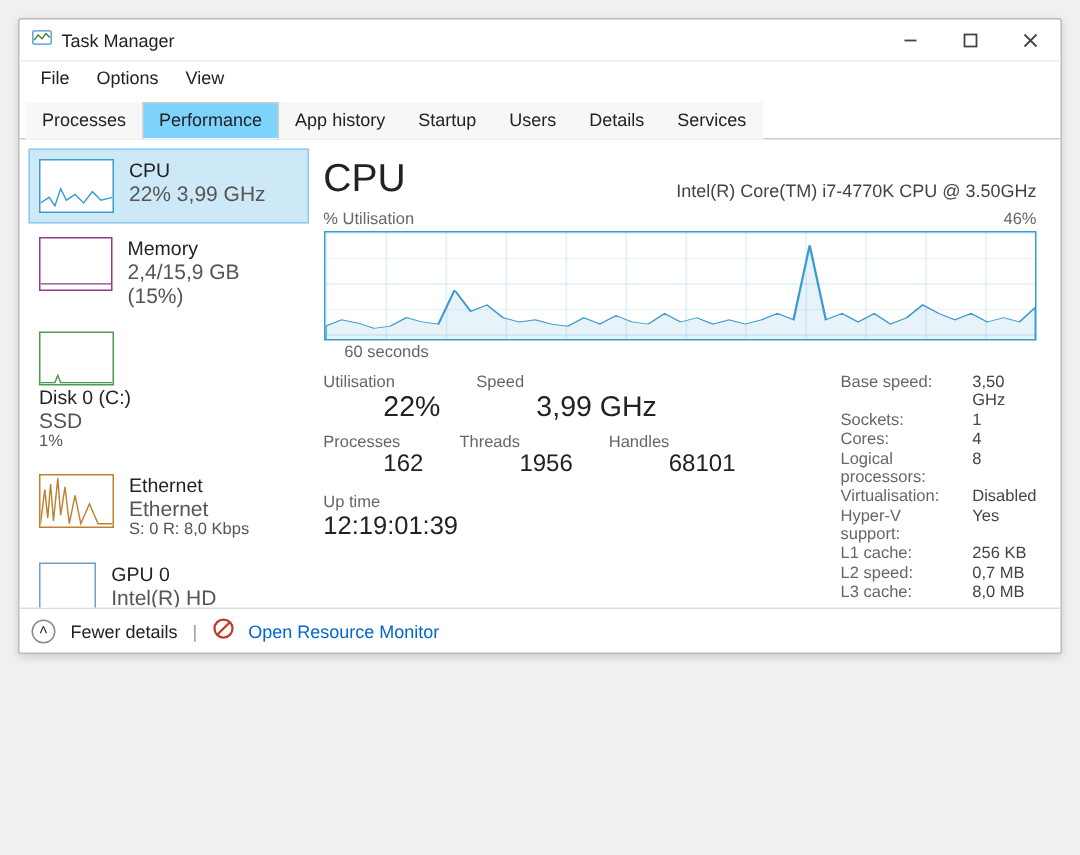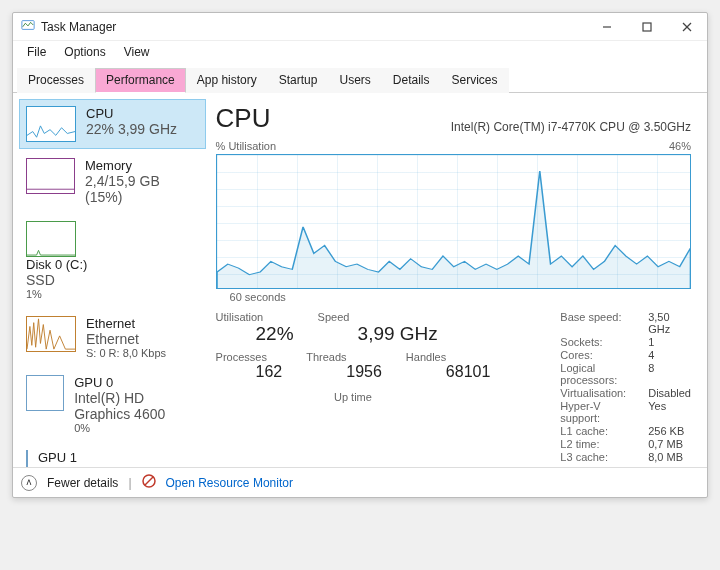--- a/index.html
+++ b/index.html
@@ -3,39 +3,39 @@
 <meta charset="utf-8">
 <style>
   * { box-sizing: border-box; }
   body {
     margin: 0; padding: 12px; background: #f0f0f0;
     font-family: "Segoe UI", Arial, sans-serif;
     font-size: 12px; color: #222;
     width: 720px; height: 570px; overflow: hidden;
   }
   .window {
-    width: 696px; height: 486px;
+    width: 696px; height: 424px;
     background: #fff; border: 1px solid #bbb; border-radius: 2px;
     box-shadow: 0 2px 6px rgba(0,0,0,0.15);
     display: flex; flex-direction: column;
   }
   .titlebar {
     height: 28px; display: flex; align-items: center;
     padding: 0 0 0 8px; border-bottom: 1px solid #eee;
   }
   .titlebar .app-icon svg { width: 14px; height: 14px; }
   .titlebar .title { margin-left: 6px; font-size: 12px; }
   .titlebar .spacer { flex: 1; }
   .winbtn { width: 40px; height: 28px; display:flex; align-items:center; justify-content:center; }
   .winbtn svg { width:10px; height:10px; stroke:#444; fill:none; stroke-width:1.2; }
   .menubar { height: 22px; display:flex; align-items:center; padding-left: 6px; gap: 2px; }
   .menubar span { padding: 2px 8px; font-size: 12px; }
   .tabs { display:flex; padding: 4px 4px 0 4px; border-bottom:1px solid #ccc; font-size:12px; }
   .tab { padding: 4px 10px 5px; border:1px solid transparent; border-bottom:none; margin-right:0; position:relative; top:1px; background:#f7f7f7;}
-  .tab.active { background:#f9a8d4; border-color:#ccc; border-bottom:1px solid #fff; }
+  .tab.active { background:#7dd3fc; border-color:#ccc; border-bottom:1px solid #fff; }
   .content { flex:1; display:flex; overflow:hidden; }
   .sidebar { width: 248px; padding: 6px 6px 6px 6px; overflow:hidden; }
   .sbitem { display:flex; align-items:flex-start; padding: 6px 6px; margin-bottom: 2px; border:1px solid transparent; }
   .sbitem.active { background:#cde8f7; border-color:#8ecbed; }
   .sbgraph { width:50px; height:36px; border:1px solid currentColor; margin-right:10px; position:relative; background:#fff; }
   .cpu-color { color:#3a9bd1; }
   .mem-color { color:#8b3e8b; }
   .disk-color { color:#4a9b4a;flex-direction:column; }
   .eth-color { color:#c08030; }
   .gpu-color { color:#6fa0c8; }
@@ -52,21 +52,21 @@
     repeating-linear-gradient(to right, rgba(58,155,209,.12) 0 1px, transparent 1px 40px),
     repeating-linear-gradient(to bottom, rgba(58,155,209,.12) 0 1px, transparent 1px 17px);
   }
   .chart svg { position:absolute; left:0; top:0; width:100%; height:100%; }
   .xaxis { font-size:11px; color:#666; margin-top:2px;margin-left:14px; }
   .stats { display:flex; margin-top:8px; }
   .bigstats { display:flex; gap: 24px; }
   .bigstat .label { font-size:11px; color:#666; }
   .bigstat .val { font-size:19px; margin-top:0px;margin-left:40px; }
   .row2 { display:flex; gap:24px; margin-top:6px;}
-  .uptime { margin-top:10px;text-align:center; }
+  .uptime { margin-top:10px; }
   .uptime .label { font-size:11px; color:#666; }
   .uptime .val { font-size:17px; }
   .kv { margin-left: 70px; display:grid; grid-template-columns: auto auto; column-gap: 22px; row-gap: 1px; font-size:11px; color:#444; }
   .kv .k { color:#666; }
   .footer { height:30px; border-top:1px solid #ddd; display:flex; align-items:center; padding-left:8px; gap:10px; font-size:12px; }
   .footer .circle { width:16px;height:16px;border:1px solid #888;border-radius:50%;display:flex;align-items:center;justify-content:center;font-size:10px;}
   .link { color:#0066cc; }
   .sep { color:#999; }
   .nolink svg{width:14px;height:14px;}
   .sbgraph svg{position:absolute;left:0;top:0;width:100%;height:100%;}
@@ -221,38 +221,39 @@
               <div class="label">Threads</div>
               <div class="val" style="font-size:16px">1956</div>
             </div>
             <div class="bigstat">
               <div class="label">Handles</div>
               <div class="val" style="font-size:16px">68101</div>
             </div>
           </div>
           <div class="uptime">
             <div class="label">Up time</div>
+            <div class="val">12:19:01:39</div>
           </div>
         </div>
         <div class="kv">
           <div class="k">Base speed:</div>
             <div>3,50 GHz</div>
           <div class="k">Sockets:</div>
             <div>1</div>
           <div class="k">Cores:</div>
             <div>4</div>
           <div class="k">Logical processors:</div>
             <div>8</div>
           <div class="k">Virtualisation:</div>
             <div>Disabled</div>
           <div class="k">Hyper-V support:</div>
             <div>Yes</div>
           <div class="k">L1 cache:</div>
             <div>256 KB</div>
-          <div class="k">L2 time:</div>
+          <div class="k">L2 speed:</div>
             <div>0,7 MB</div>
           <div class="k">L3 cache:</div>
             <div>8,0 MB</div>
         </div>
       </div>
     </div>
   </div>
 
   <div class="footer">
     <span class="circle">˄</span>

